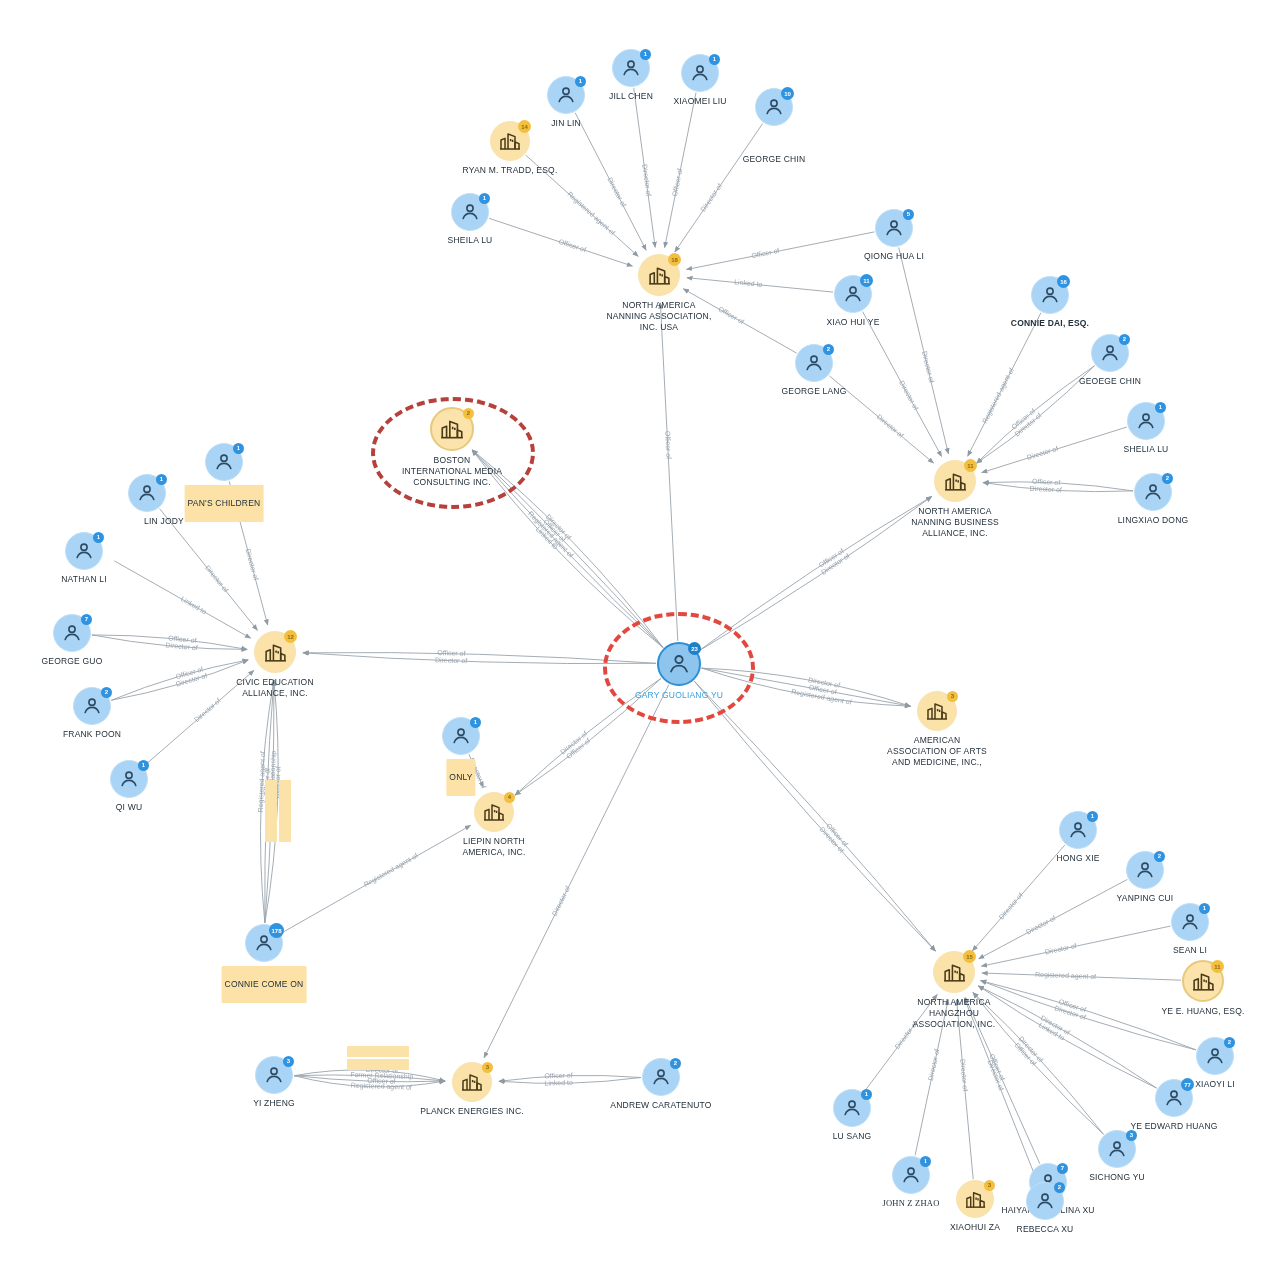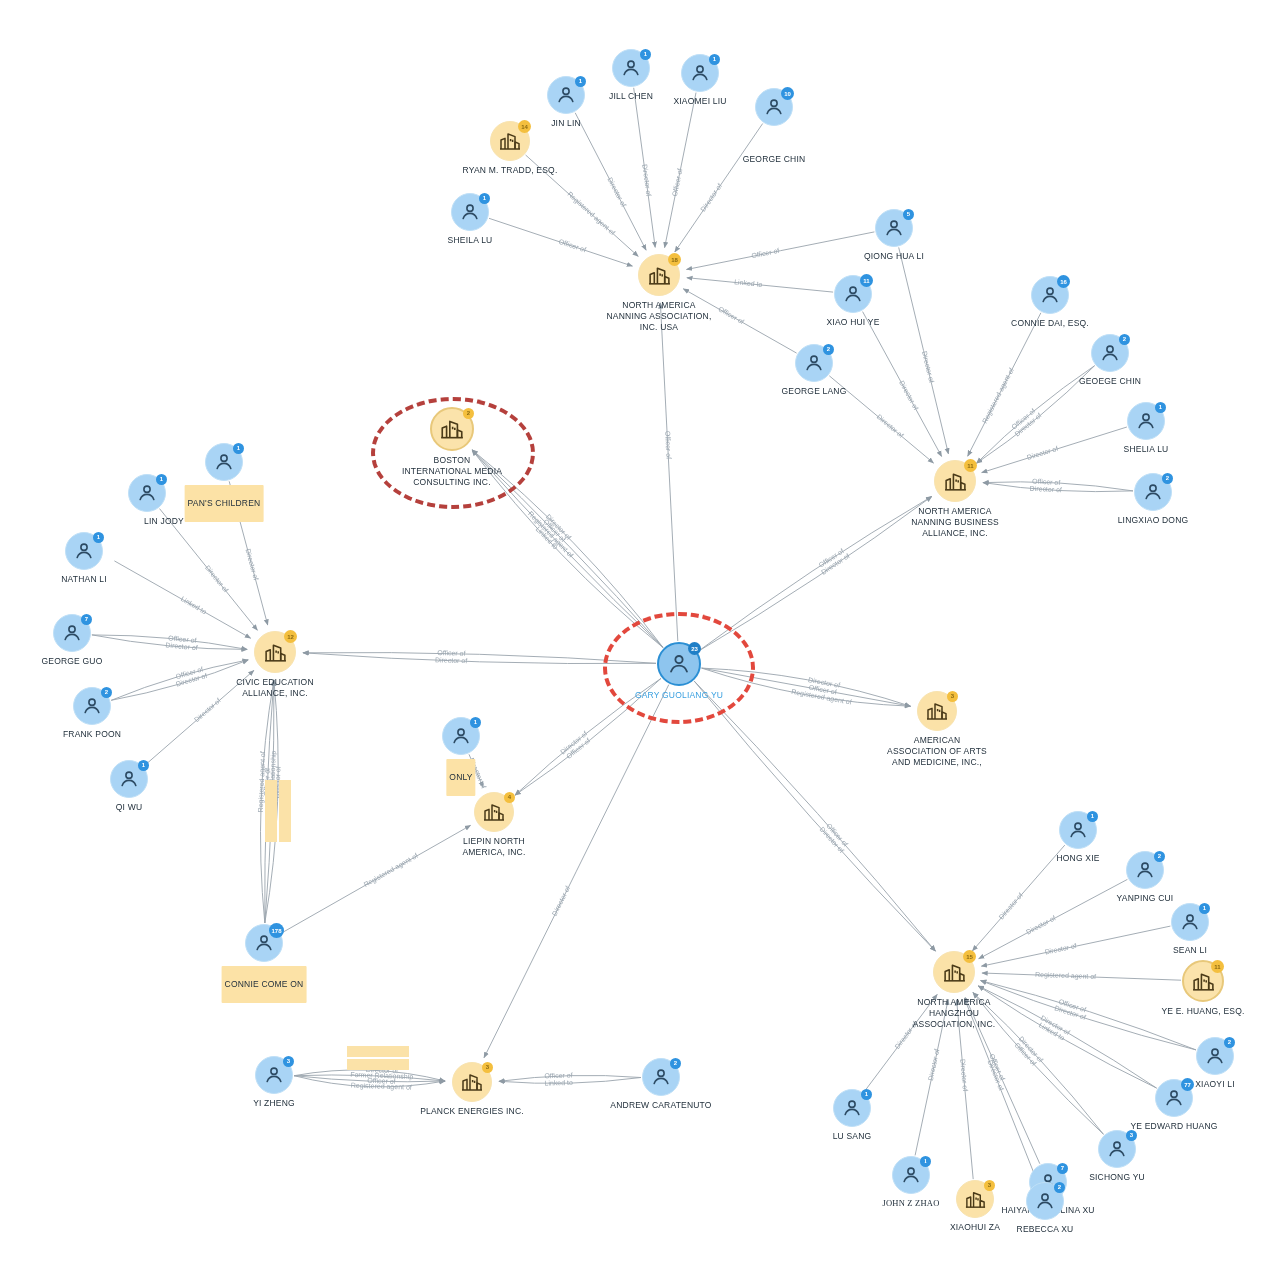--- a/index.html
+++ b/index.html
@@ -307,21 +307,21 @@
         <div class="lbl" style="top: 42px;">GEORGE LANG</div>
       </div>
       <div class="node person" style="left: 1050px; top: 295px;">
         <div class="disc" style="width: 38px; height: 38px;">
           <svg class="icon" width="24" height="24" viewBox="0 0 24 24" fill="none" stroke="#2c4a63" stroke-width="1.6" stroke-linecap="round" stroke-linejoin="round">
             <circle cx="12" cy="8.2" r="3.1"></circle>
             <path d="M5.2 18.5c1.1-3.4 3.8-5.1 6.8-5.1s5.7 1.7 6.8 5.1"></path>
           </svg>
           <div class="badge" style="width: 13px; height: 13px; right: -2px; top: -1.56px;">16</div>
         </div>
-        <div class="lbl" style="top: 42px;">CONNIE DAI, ESQ.</div>
+        <div class="lbl" style="top: 42px; font-weight: bold;">CONNIE DAI, ESQ.</div>
       </div>
       <div class="node person" style="left: 1110px; top: 353px;">
         <div class="disc" style="width: 38px; height: 38px;">
           <svg class="icon" width="24" height="24" viewBox="0 0 24 24" fill="none" stroke="#2c4a63" stroke-width="1.6" stroke-linecap="round" stroke-linejoin="round">
             <circle cx="12" cy="8.2" r="3.1"></circle>
             <path d="M5.2 18.5c1.1-3.4 3.8-5.1 6.8-5.1s5.7 1.7 6.8 5.1"></path>
           </svg>
           <div class="badge" style="width: 11px; height: 11px; right: -2px; top: -1.32px;">2</div>
         </div>
         <div class="lbl" style="top: 42px;">GEOEGE CHIN</div>

